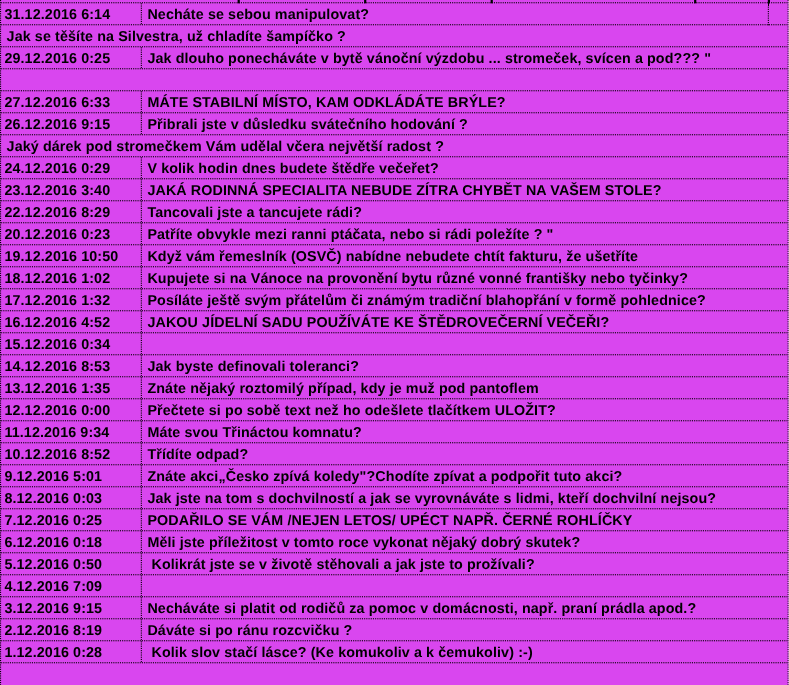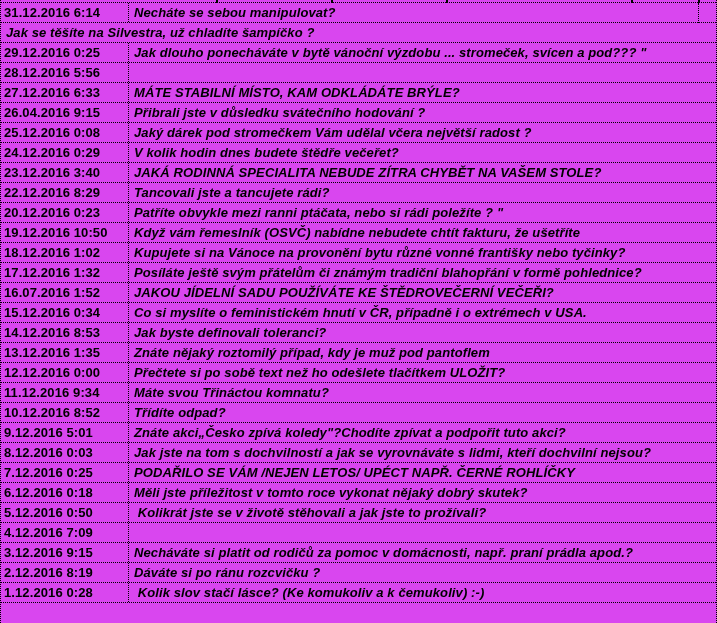--- a/index.html
+++ b/index.html
@@ -56,21 +56,20 @@
   }
   .cell.date {
     flex: none;
     width: 128px;
     border-right: 1px dotted #000;
     padding-left: 3px;
   }
   .cell.question {
     flex: 1;
     padding-left: 5px;
-    font-style: italic;
   }
   
   .first-row-divider {
     position: absolute;
     left: 697px;
     top: 3px;
     height: 20px;
     width: 0;
     border-left: 1px dotted #000;
   }
@@ -97,35 +96,33 @@
   <div class="row">
     <div class="cell question">Jak se těšíte na Silvestra, už chladíte šampíčko ?</div>
   </div>
 
   <div class="row">
     <div class="cell date">29.12.2016 0:25</div>
     <div class="cell question">Jak dlouho ponecháváte v bytě vánoční výzdobu ... stromeček, svícen a pod??? "</div>
   </div>
 
   <div class="row">
-    <div class="cell date">28.12.2016 5:56</div>
   </div>
 
   <div class="row">
     <div class="cell date">27.12.2016 6:33</div>
     <div class="cell question">MÁTE STABILNÍ MÍSTO, KAM ODKLÁDÁTE BRÝLE?</div>
   </div>
 
   <div class="row">
-    <div class="cell date">26.04.2016 9:15</div>
+    <div class="cell date">26.12.2016 9:15</div>
     <div class="cell question">Přibrali jste v důsledku svátečního hodování ?</div>
   </div>
 
   <div class="row">
-    <div class="cell date">25.12.2016 0:08</div>
     <div class="cell question">Jaký dárek pod stromečkem Vám udělal včera největší radost ?</div>
   </div>
 
   <div class="row">
     <div class="cell date">24.12.2016 0:29</div>
     <div class="cell question">V kolik hodin dnes budete štědře večeřet?</div>
   </div>
 
   <div class="row">
     <div class="cell date">23.12.2016 3:40</div>
@@ -152,27 +149,26 @@
     <div class="cell date">18.12.2016 1:02</div>
     <div class="cell question">Kupujete si na Vánoce na provonění bytu různé vonné františky nebo tyčinky?</div>
   </div>
 
   <div class="row">
     <div class="cell date">17.12.2016 1:32</div>
     <div class="cell question">Posíláte ještě svým přátelům či známým tradiční blahopřání v formě pohlednice?</div>
   </div>
 
   <div class="row">
-    <div class="cell date">16.07.2016 1:52</div>
+    <div class="cell date">16.12.2016 4:52</div>
     <div class="cell question">JAKOU JÍDELNÍ SADU POUŽÍVÁTE KE ŠTĚDROVEČERNÍ VEČEŘI?</div>
   </div>
 
   <div class="row">
     <div class="cell date">15.12.2016 0:34</div>
-    <div class="cell question">Co si myslíte o feministickém hnutí v ČR, případně i o extrémech v USA.</div>
   </div>
 
   <div class="row">
     <div class="cell date">14.12.2016 8:53</div>
     <div class="cell question">Jak byste definovali toleranci?</div>
   </div>
 
   <div class="row">
     <div class="cell date">13.12.2016 1:35</div>
     <div class="cell question">Znáte nějaký roztomilý případ, kdy je muž pod pantoflem</div>

